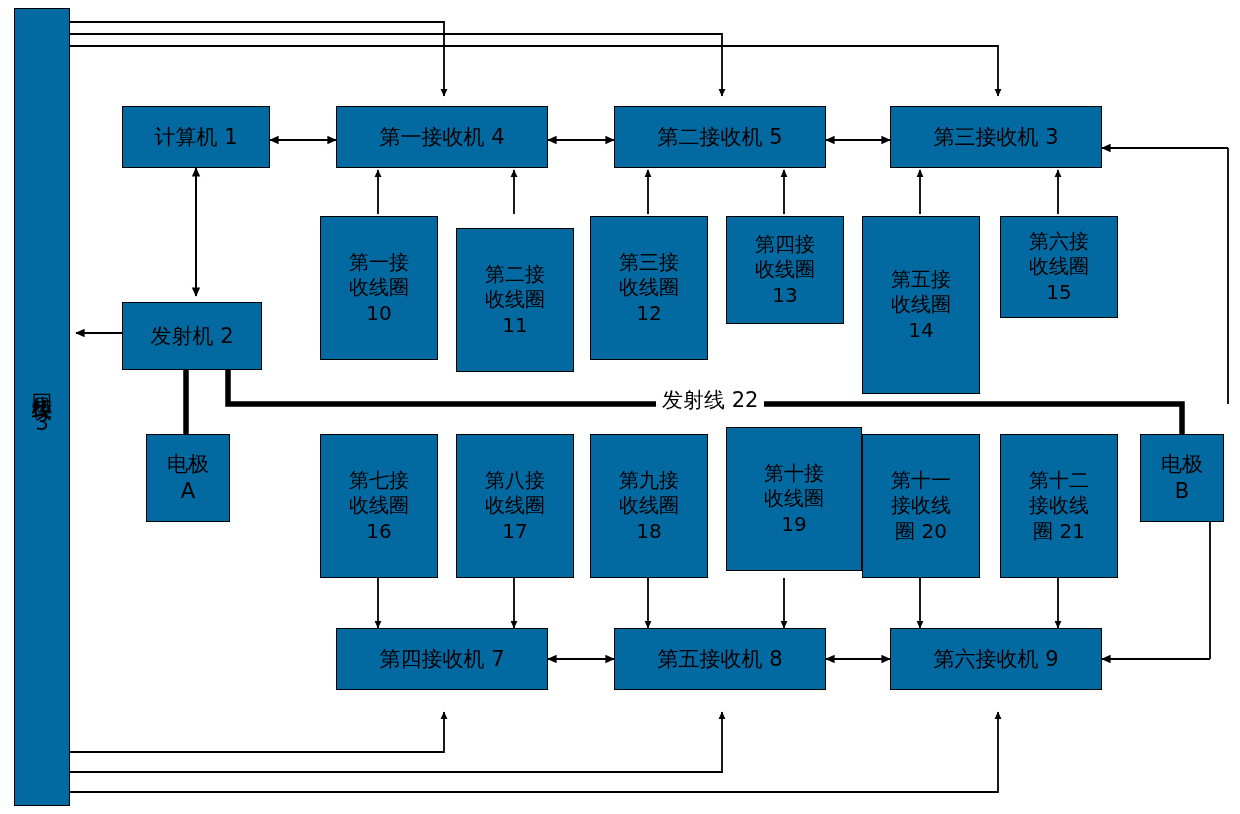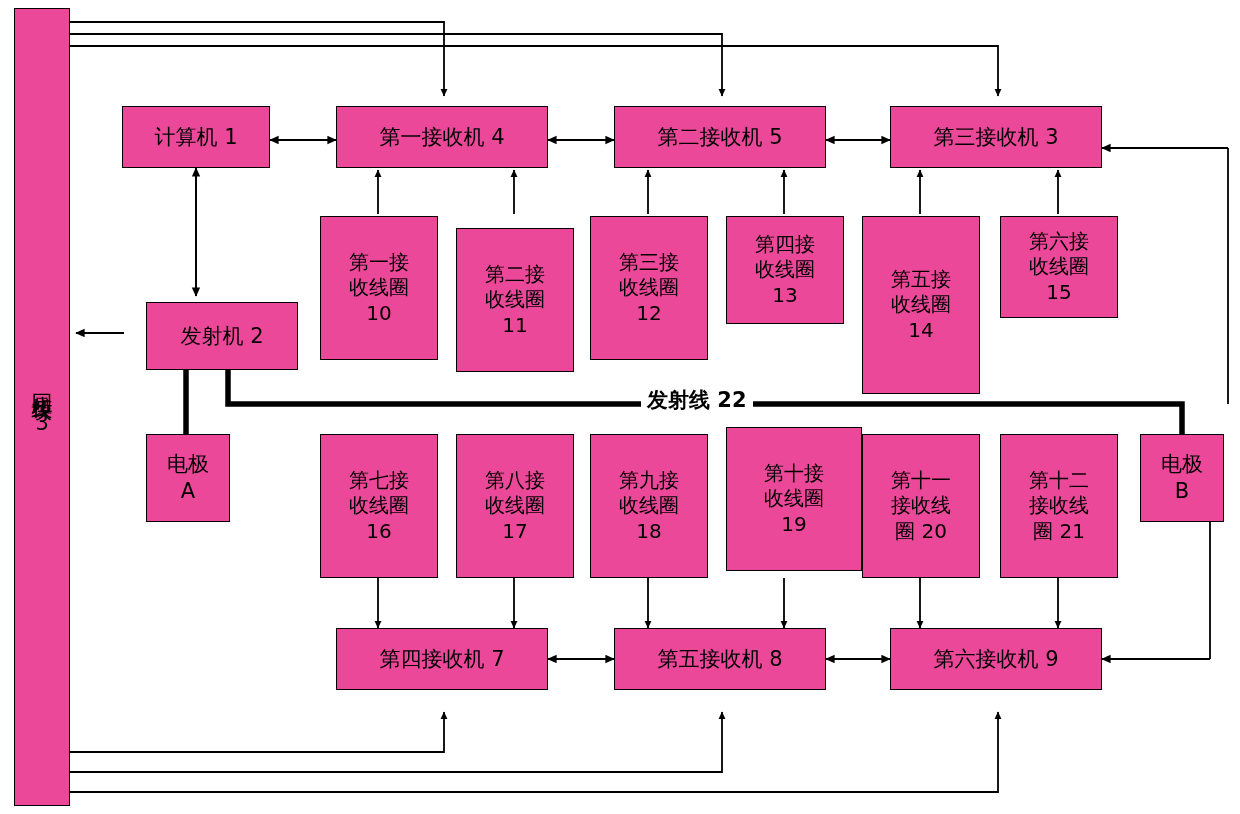--- a/index.html
+++ b/index.html
@@ -21,21 +21,21 @@
     position: absolute;
     left: 0;
     top: 0;
     width: 1240px;
     height: 814px;
     pointer-events: none;
   }
   .box {
     position: absolute;
     border: 1.6px solid #000000;
-    background: #ec4899;
+    background: #0369a1;
     box-sizing: border-box;
     display: flex;
     align-items: center;
     justify-content: center;
     text-align: center;
     color: #000000;
     line-height: 1.28;
     white-space: pre-line;
     font-size: 21px;
   }
@@ -127,21 +127,21 @@
     <g stroke="#000000" stroke-width="5.5" fill="none" stroke-linecap="square">
       <path d="M186,370 L186,434"></path>
       <path d="M228,370 L228,404 L1182,404 L1182,434"></path>
     </g>
   </svg>
 
   <div class="box vertical" style="left:14px; top:8px; width:56px; height:798px;">同步模块 3</div>
 
   <div class="box" style="left:122px; top:106px; width:148px; height:62px;">计算机 1</div>
 
-  <div class="box" style="left:122px; top:302px; width:152px; height:68px;margin-left:24px;">发射机 2</div>
+  <div class="box" style="left:122px; top:302px; width:140px; height:68px;">发射机 2</div>
 
   <div class="box" style="left:146px; top:434px; width:84px; height:88px;">电极
 A</div>
 
   <div class="box" style="left:1140px; top:434px; width:84px; height:88px;">电极
 B</div>
 
   <div class="box" style="left:336px; top:106px; width:212px; height:62px;">第一接收机 4</div>
   <div class="box" style="left:614px; top:106px; width:212px; height:62px;">第二接收机 5</div>
   <div class="box" style="left:890px; top:106px; width:212px; height:62px;">第三接收机 3</div>
@@ -181,15 +181,15 @@
   <div class="box small" style="left:726px; top:427px; width:136px; height:144px;">第十接
 收线圈
 19</div>
   <div class="box small" style="left:862px; top:434px; width:118px; height:144px;">第十一
 接收线
 圈 20</div>
   <div class="box small" style="left:1000px; top:434px; width:118px; height:144px;">第十二
 接收线
 圈 21</div>
 
-  <div class="label-free" style="left:641px; top:386px;font-weight:bold;">发射线 22</div>
+  <div class="label-free" style="left:656px; top:386px;">发射线 22</div>
 
 </div>
 
 </body></html>

